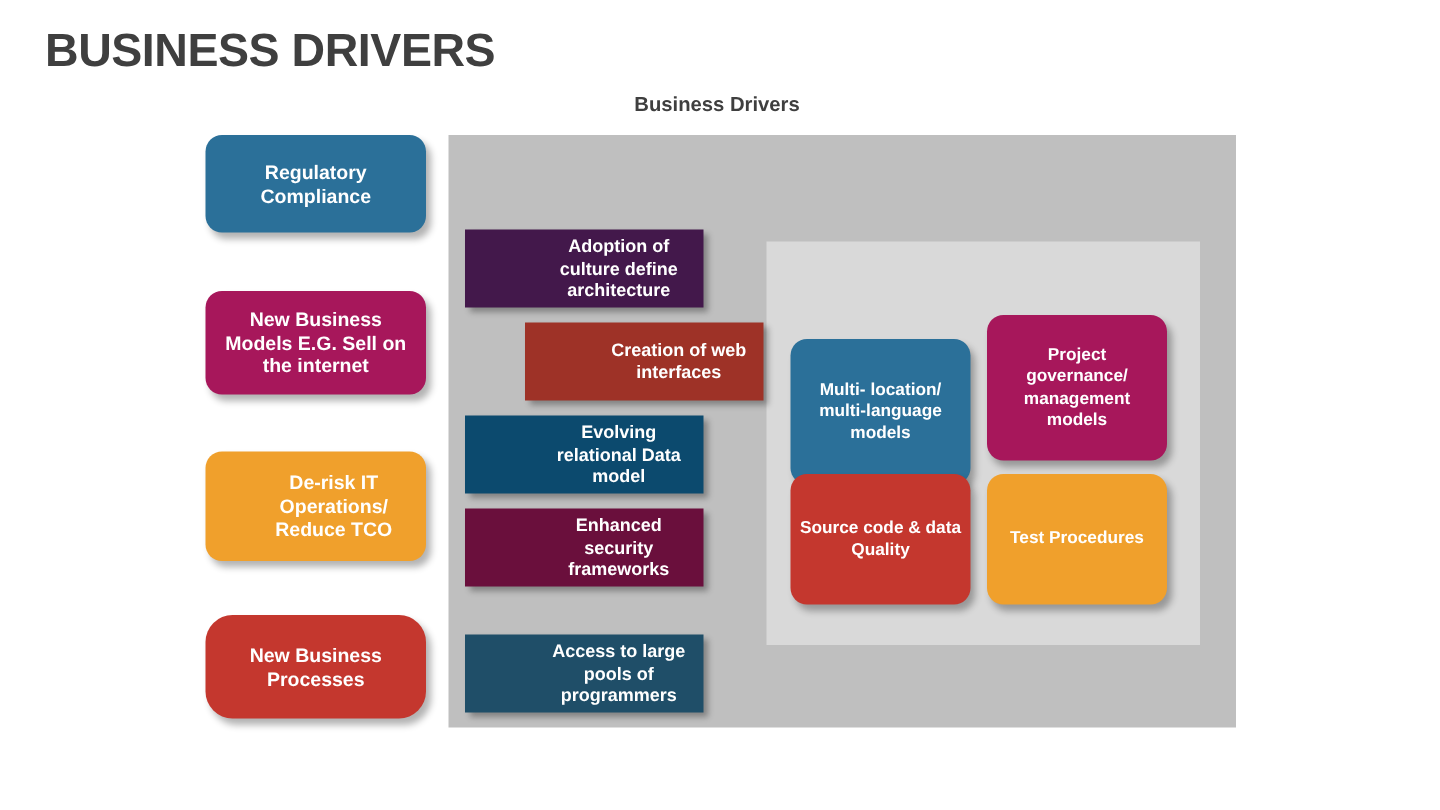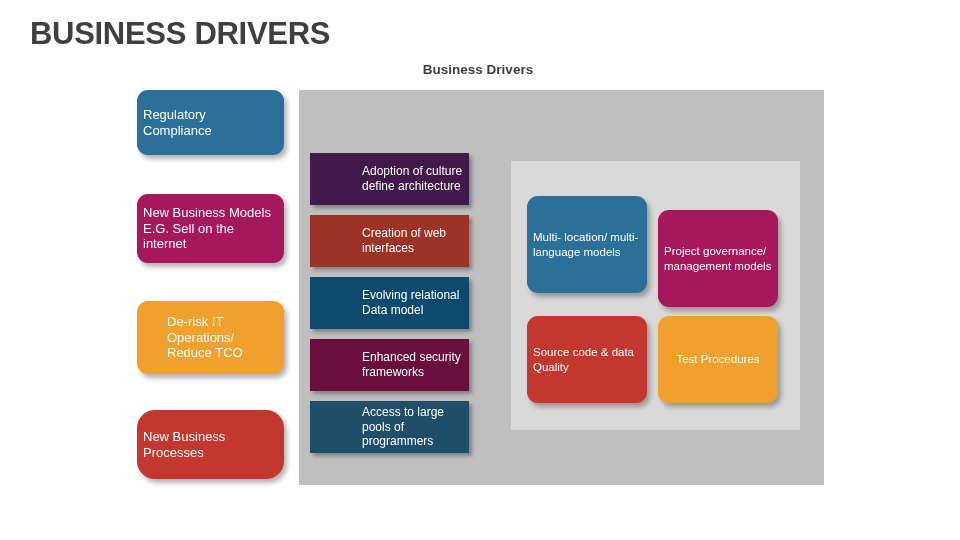--- a/index.html
+++ b/index.html
@@ -68,22 +68,23 @@
     width: 289px; height: 269px;
     background: #d9d9d9;
   }
 
   
   .box {
     position: absolute;
     display: flex;
     align-items: center;
     justify-content: center;
+    text-align: center;
     color: #ffffff;
-    font-weight: normal;
+    font-weight: bold;
     line-height: 1.22;
   }
   .box .label { display: block; padding: 0 6px; }
 
   
   .box.rounded {
     border-radius: 11px;
     box-shadow: 3px 4px 5px rgba(0,0,0,0.30);
   }
   
@@ -95,28 +96,28 @@
   
   .col-left .box { left: 137px; width: 147px; font-size: 13px; }
   .lb0 { top: 90px;  height: 65px; }
   .lb1 { top: 194px; height: 69px; }
   .lb2 { top: 301px; height: 73px; }
   .lb3 { top: 410px; height: 69px; }
 
   
   .col-mid .box { left: 310px; width: 159px; height: 52px; font-size: 12px; padding-left: 46px; }
   .mb0 { top: 153px; }
-  .mb1 { top: 215px; }
+  .mb1 { top: 215px; margin-left: 40px; }
   .mb2 { top: 277px; }
   .mb3 { top: 339px; }
-  .mb4 { top: 401px; }
+  .mb4 { top: 423px; }
 
   
   .col-proj .box { width: 120px; font-size: 11.5px; }
-  .pb0 { left: 527px; top: 196px; height: 97px; }
+  .pb0 { left: 527px; top: 226px; height: 97px; }
   .pb1 { left: 658px; top: 210px; height: 97px; }
   .pb2 { left: 527px; top: 316px; height: 87px; }
   .pb3 { left: 658px; top: 316px; height: 87px; }
 </style>
 </head>
 <body>
 
 <div class="slide">
 
   <div class="slide-title">BUSINESS DRIVERS</div>

